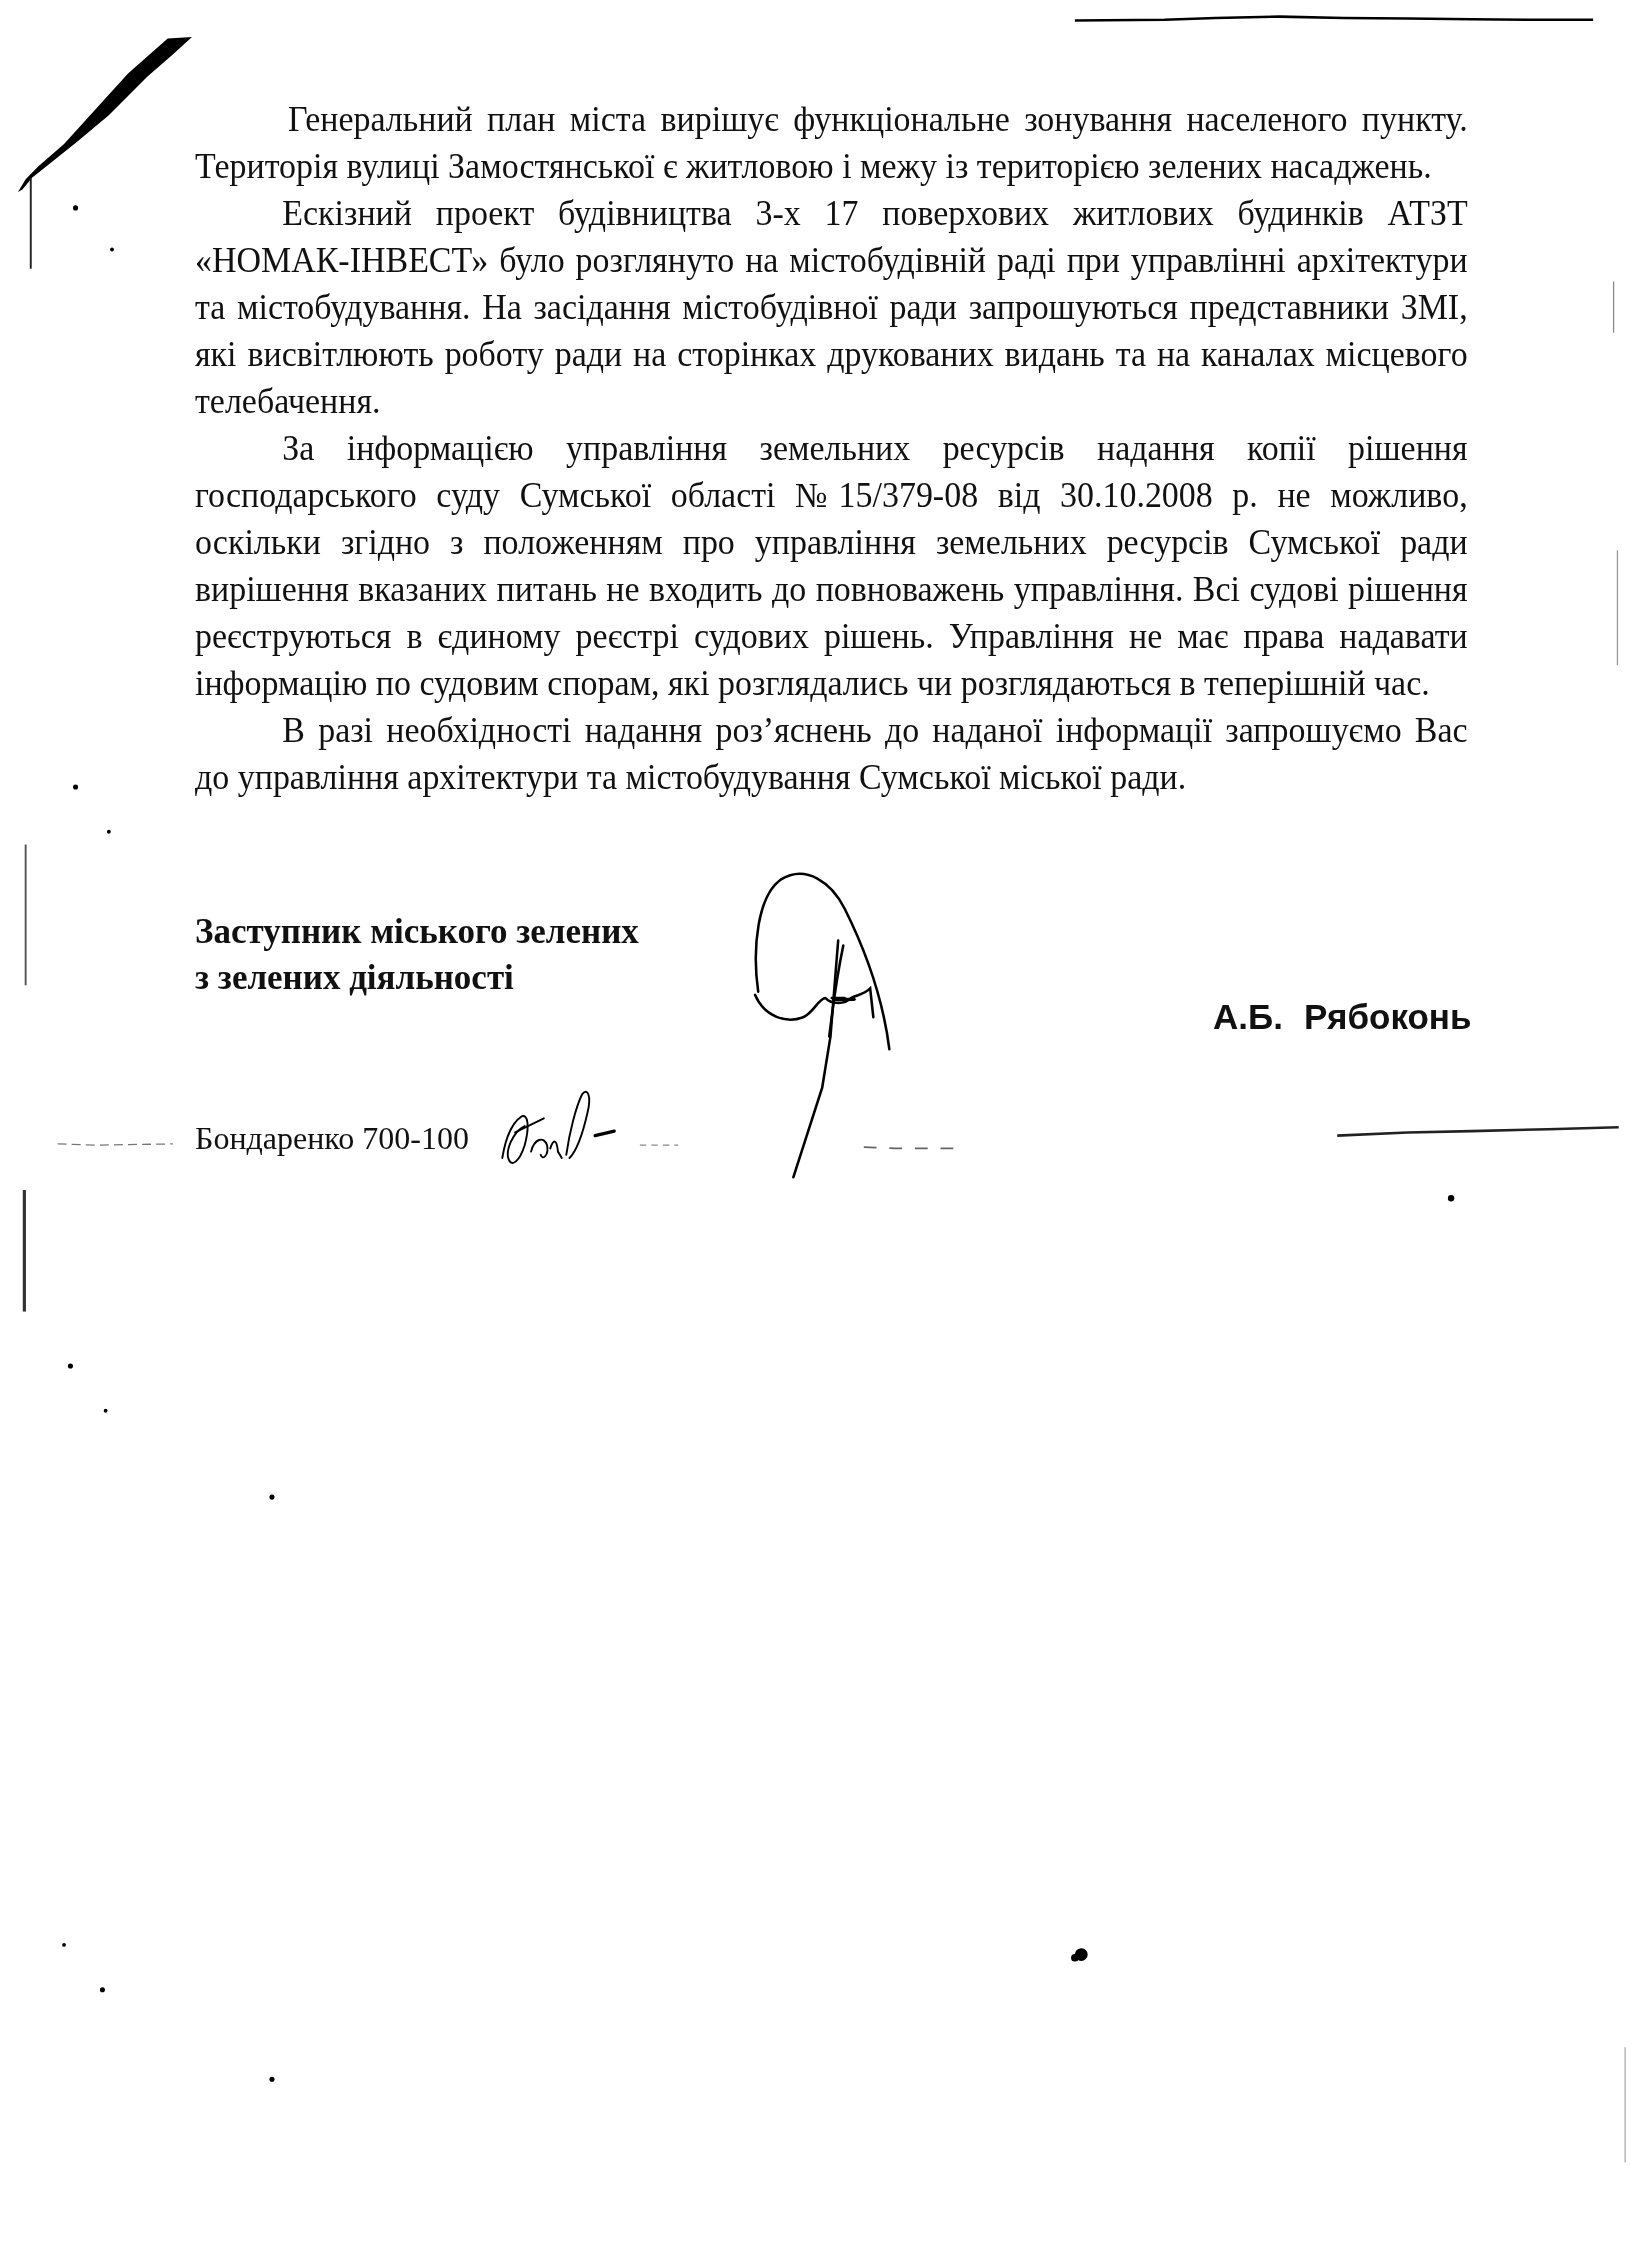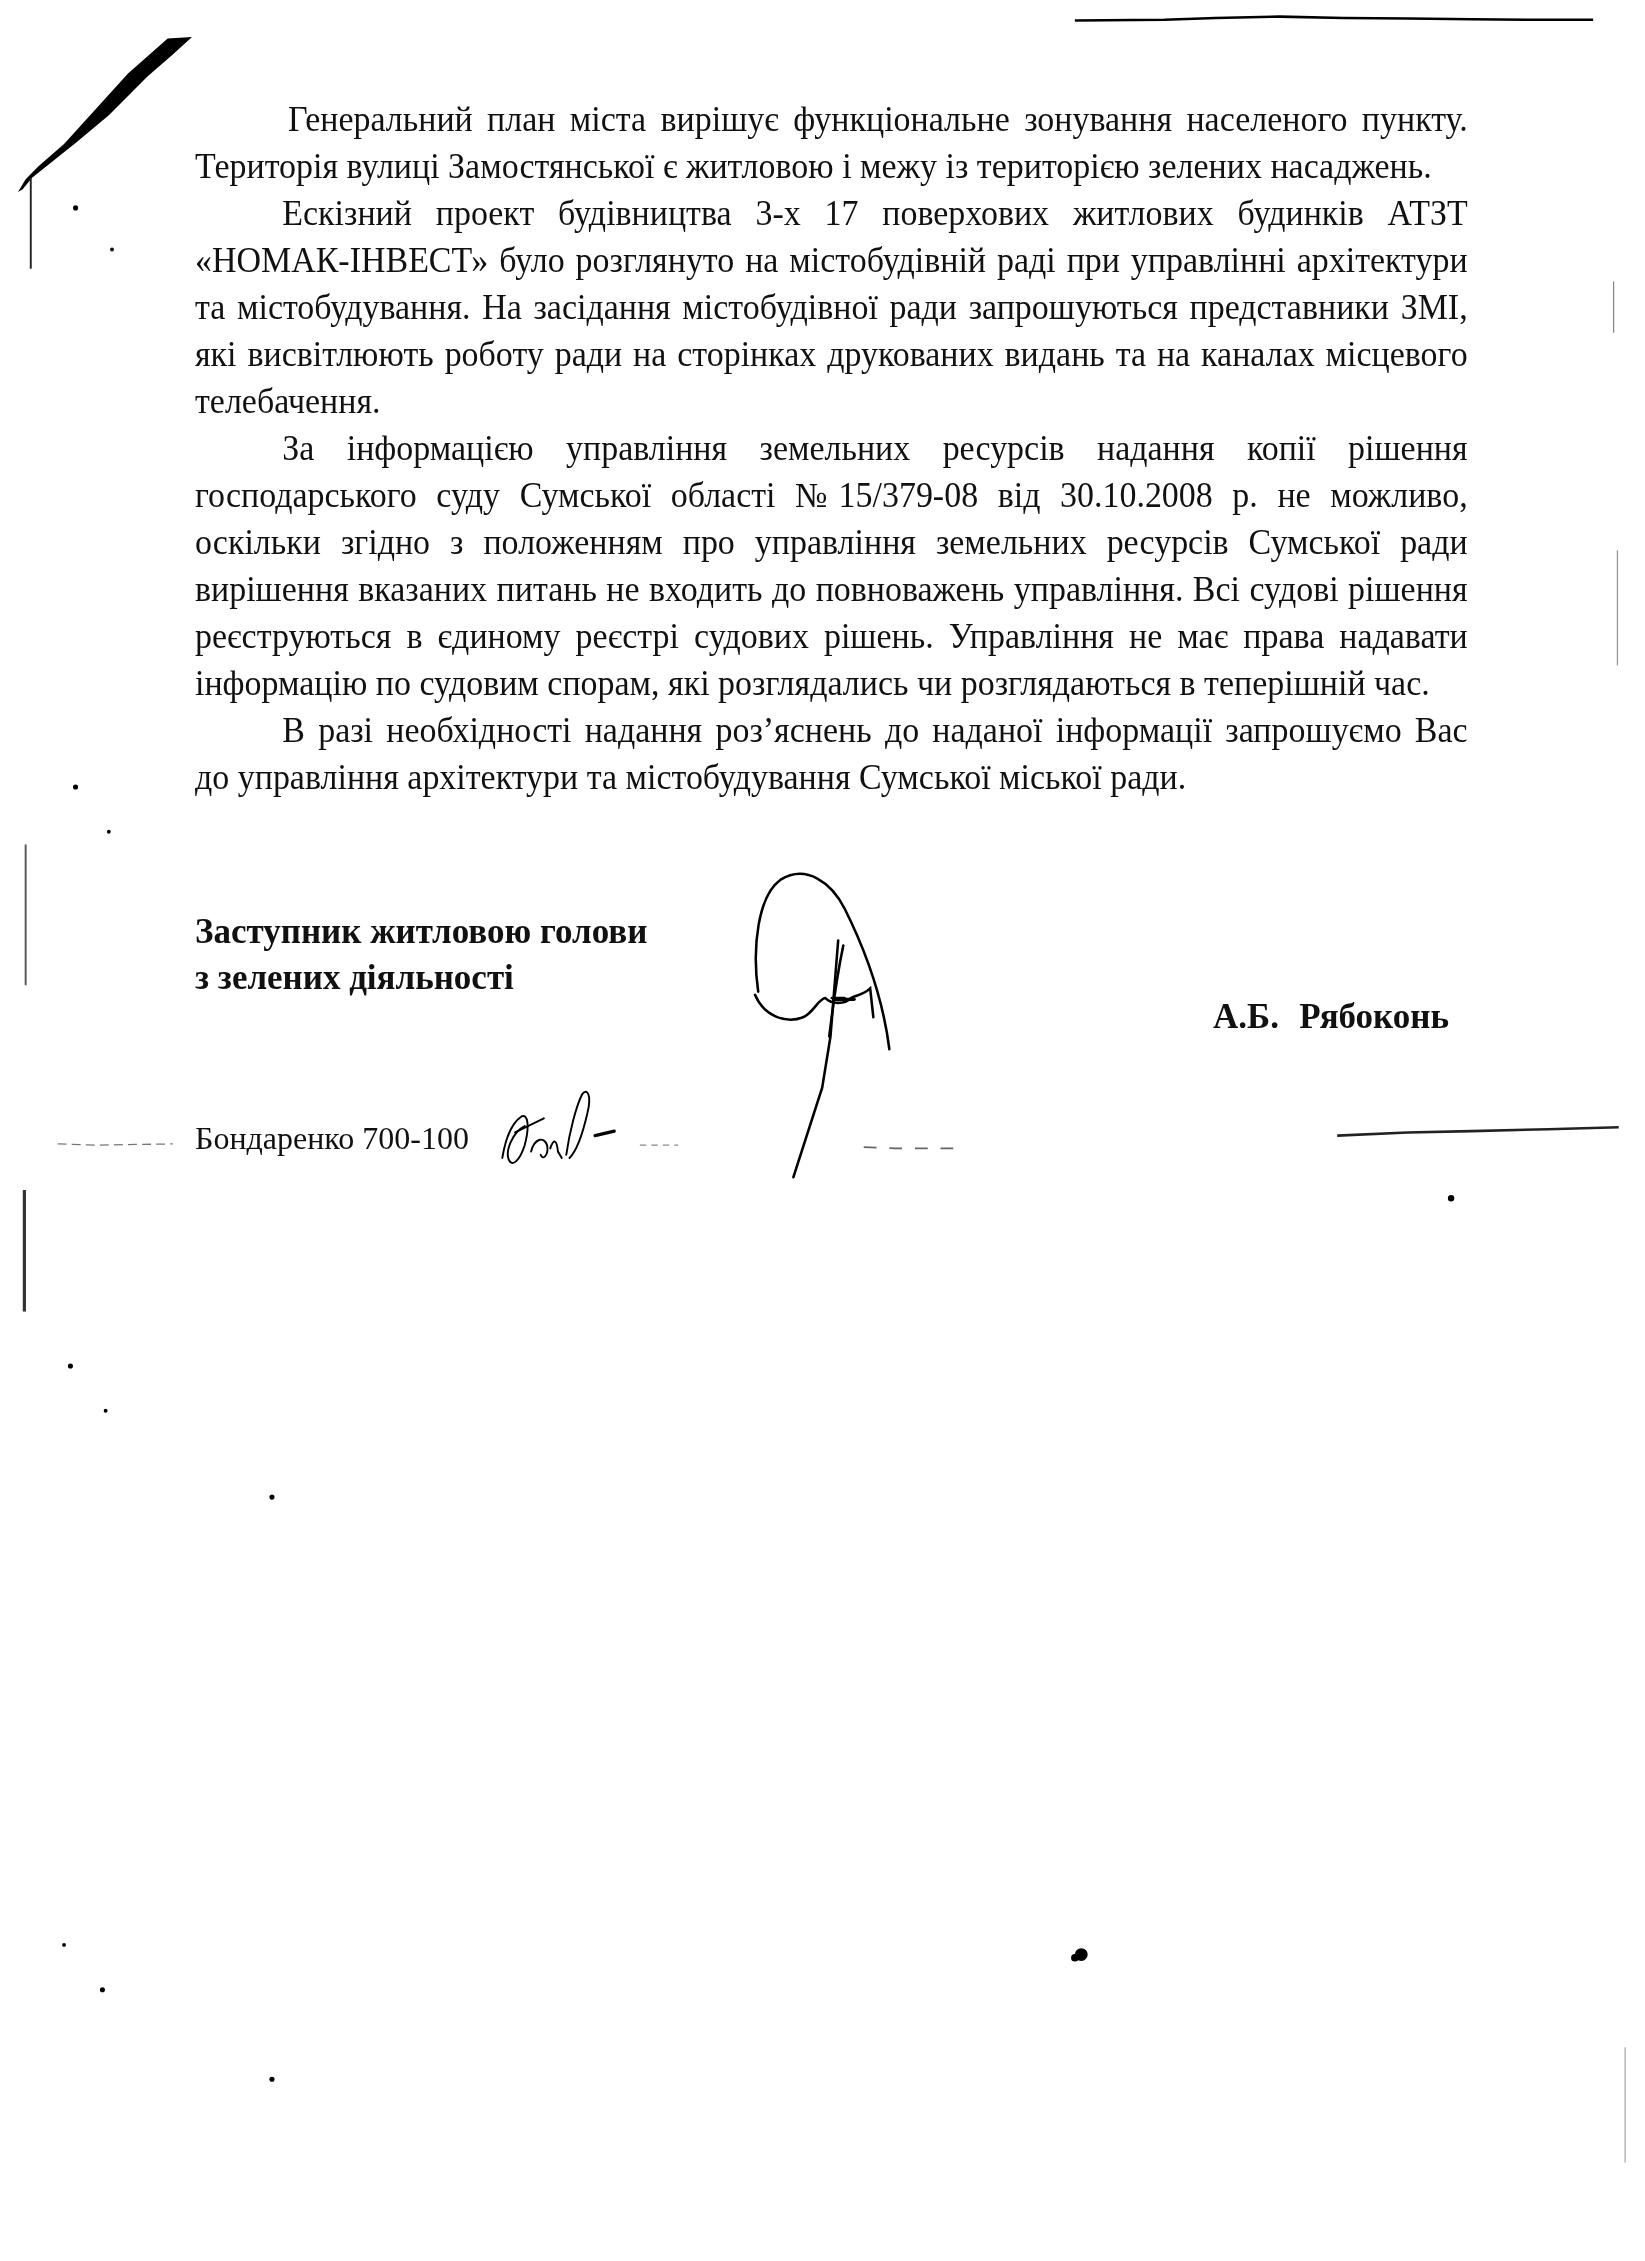--- a/index.html
+++ b/index.html
@@ -12,21 +12,21 @@
     }
     .body-text p { margin: 0; text-indent: 90px; }
     .body-text p.first { text-indent: 96px; }
     .sig-title {
       position: absolute; left: 195px; top: 909px;
       font-family: "Liberation Serif", serif; font-weight: bold; font-size: 35px; line-height: 46px; color: #111;
     }
     .sig-title div { white-space: nowrap; }
     .sig-name {
       position: absolute; left: 1213px; top: 997px;
-      font-family: Liberation Serif, serif; font-weight: bold; font-size: 35px; color: #111; white-space: nowrap;
+      font-family: Liberation Sans, sans-serif; font-weight: bold; font-size: 35px; color: #111; white-space: nowrap;
       word-spacing: 11.5px;
     }
     .executor {
       position: absolute; left: 195px; top: 1120px;
       font-family: "Liberation Serif", serif; font-size: 32px; color: #111; white-space: nowrap;
     }
     svg.overlay { position: absolute; left: 0; top: 0; }
   </style>
 </head>
 <body>
@@ -34,21 +34,21 @@
 <div class="page">
 
   <div class="body-text">
     <p class="first">Генеральний план міста вирішує функціональне зонування населеного пункту. Територія вулиці Замостянської є житловою і межу із територією зелених насаджень.</p>
     <p>Ескізний проект будівництва 3-х 17 поверхових житлових будинків АТЗТ «НОМАК-ІНВЕСТ» було розглянуто на містобудівній раді при управлінні архітектури та містобудування. На засідання містобудівної ради запрошуються представники ЗМІ, які висвітлюють роботу ради на сторінках друкованих видань та на каналах місцевого телебачення.</p>
     <p>За інформацією управління земельних ресурсів надання копії рішення господарського суду Сумської області №15/379-08 від 30.10.2008 р. не можливо, оскільки згідно з положенням про управління земельних ресурсів Сумської ради вирішення вказаних питань не входить до повноважень управління. Всі судові рішення реєструються в єдиному реєстрі судових рішень. Управління не має права надавати інформацію по судовим спорам, які розглядались чи розглядаються в теперішній час.</p>
     <p>В разі необхідності надання роз’яснень до наданої інформації запрошуємо Вас до управління архітектури та містобудування Сумської міської ради.</p>
   </div>
 
   <div class="sig-title">
-    <div>Заступник житловою голови</div>
+    <div>Заступник міського зелених</div>
     <div>з зелених діяльності</div>
   </div>
 
   <div class="sig-name">А.Б. Рябоконь</div>
 
   <div class="executor">Бондаренко 700-100</div>
 
   <svg class="overlay" width="1645" height="2261" viewBox="0 0 2571 3534">
 
     <path d="M300 58 L262 60 L200 115 L150 170 L100 225 L60 260 L40 280 L28 300 L35 296 L50 278 L75 258 L120 222 L170 180 L230 120 L270 85 Z" fill="#000"></path>

